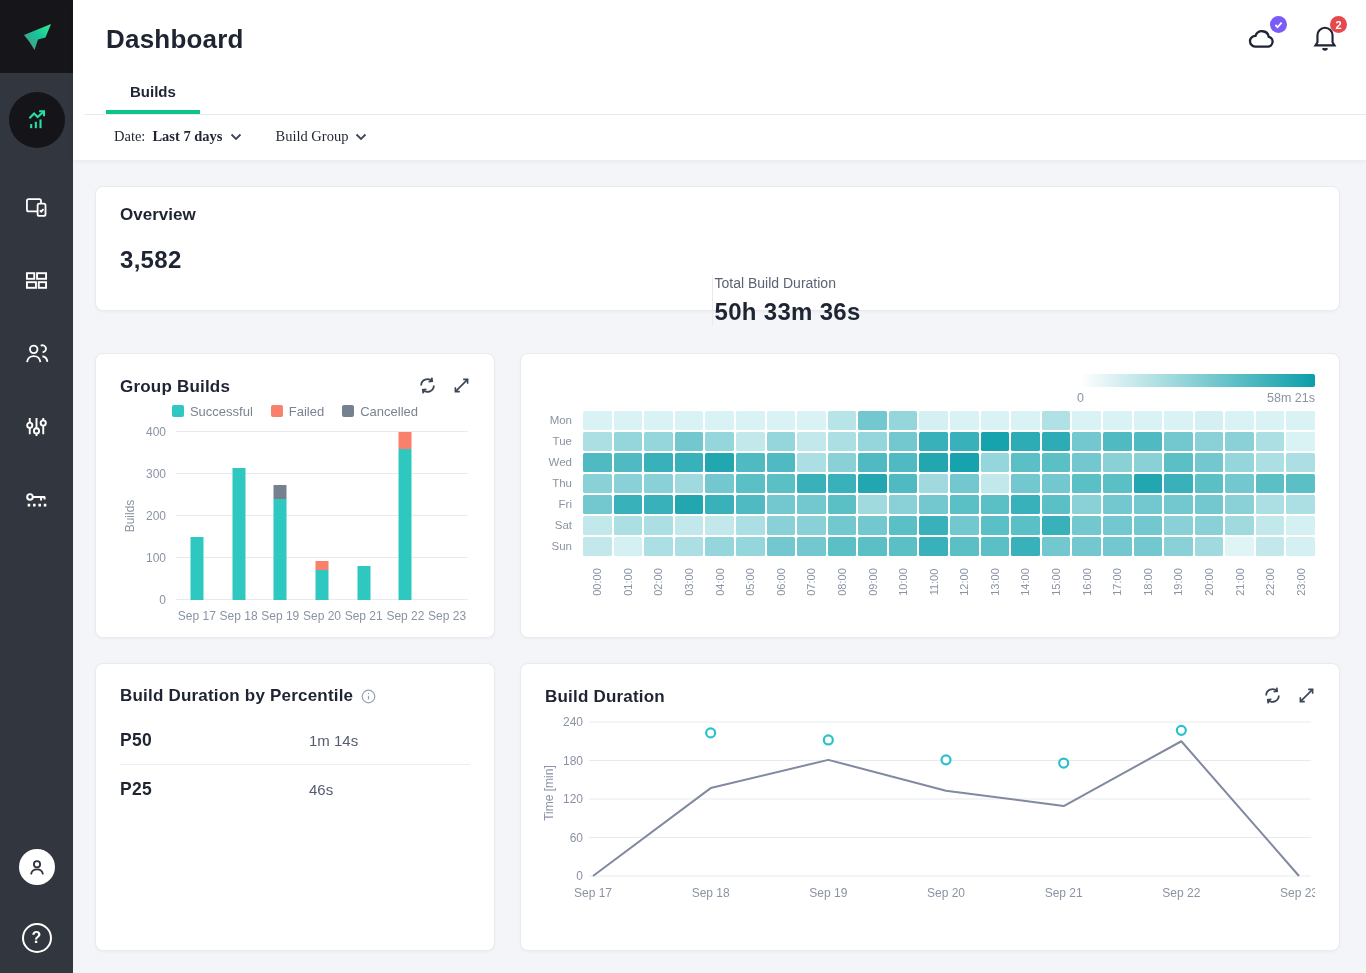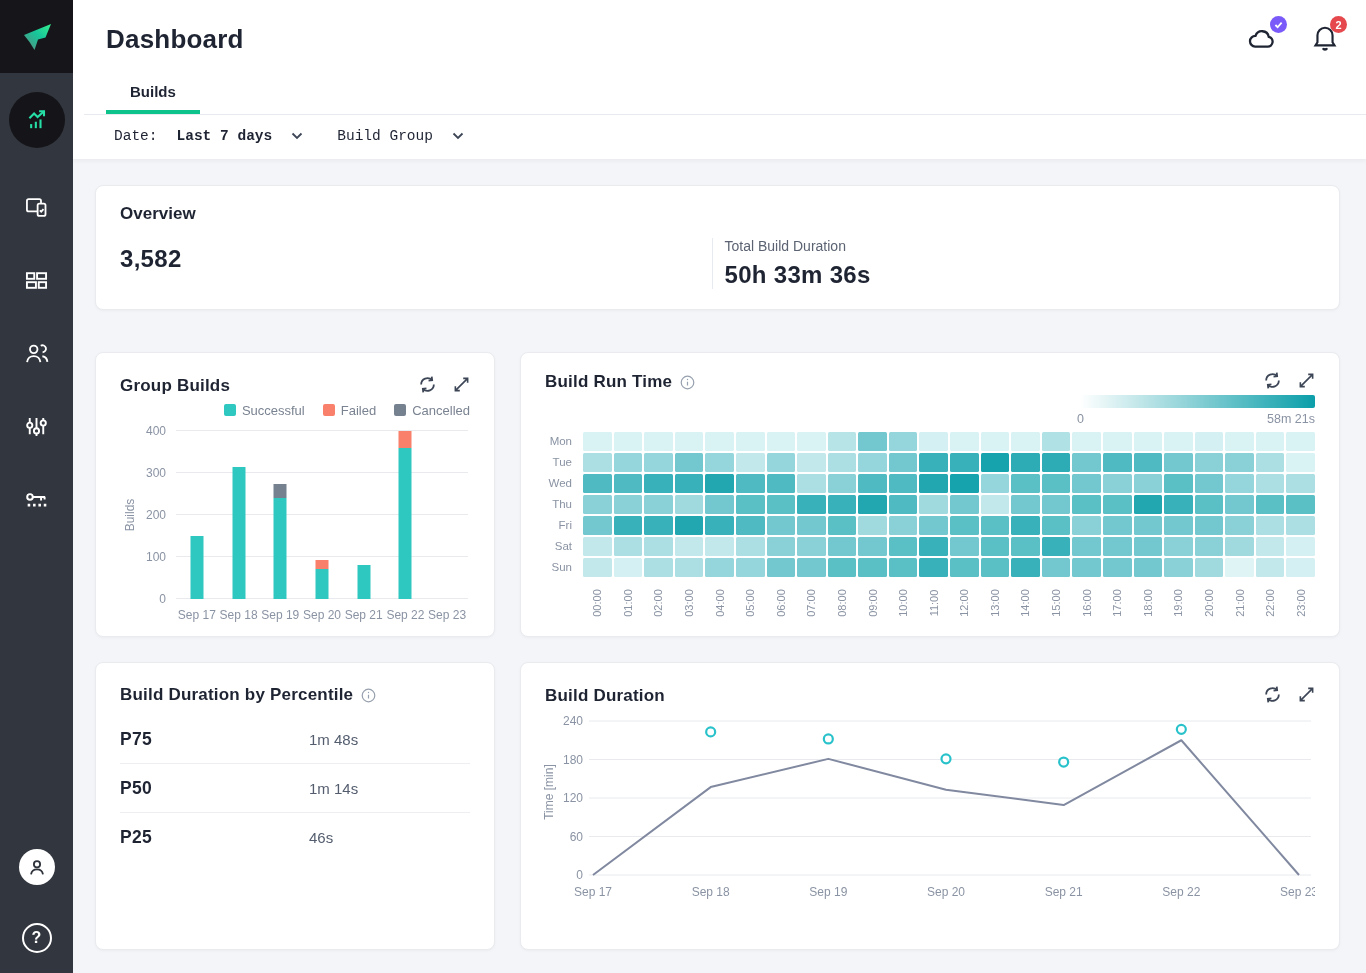--- a/index.html
+++ b/index.html
@@ -31,47 +31,47 @@
     display:flex; align-items:center; justify-content:center; color:#fff; font-size:11px; font-weight:700; }
   .badge.purple { background:var(--badge-purple); }
   .badge.red { background:var(--badge-red); }
 
   .tabs-row { padding:0 26px 0 22px; border-bottom:1px solid #e7eaee; margin-top:4px; }
   .tab { background:none; border:none; cursor:pointer; font-family:inherit; font-size:15px; font-weight:600;
     color:#1f2433; padding:8px 24px 10px 24px; border-bottom:4px solid transparent; }
   .tab.active { border-bottom-color:var(--accent); }
 
   .filters-row { display:flex; gap:34px; padding:13px 26px 15px 30px; align-items:center; }
-  .filter { background:none; border:none; cursor:pointer; font-family:Liberation Mono, monospace; font-size:14.5px; color:#1f2433;
-    display:flex; align-items:center; gap:19px; }
+  .filter { background:none; border:none; cursor:pointer; font-family:Liberation Serif, serif; font-size:14.5px; color:#1f2433;
+    display:flex; align-items:center; gap:7px; }
   .filter strong { font-weight:700; }
 
   
   .content { flex:1; padding:26px 26px 0 22px; overflow:hidden; }
   .card { background:#fff; border:1px solid #e9ebef; border-radius:8px; box-shadow:0 1px 3px rgba(25,30,45,.04); padding:22px 24px; }
   .card-head { display:flex; align-items:center; }
   .card-head h2 { font-size:17px; font-weight:700; letter-spacing:.2px; display:flex; align-items:center; gap:8px; }
   .card-actions { margin-left:auto; display:flex; gap:16px; }
   .card-actions button { background:none; border:none; cursor:pointer; padding:0; color:#3d4656; }
 
   .overview-card { height:125px; margin-bottom:42px; padding-top:18px; }
   .overview-stats { display:flex; margin-top:14px; }
   .stat { width:49.5%; }
-  .stat + .stat { border-left:1px solid #e7eaee; padding-left:12px; width:50.5%; }
+  .stat + .stat { border-left:1px solid #e7eaee; padding-left:2px; width:50.5%;margin-top:36px; }
   .stat-label { font-size:14px; color:#5b6372; }
   .stat-value { font-size:24px; font-weight:700; margin-top:7px; letter-spacing:.3px; }
 
   .row2 { display:flex; gap:25px; margin-bottom:25px; height:285px; }
   .row3 { display:flex; gap:25px; height:288px; }
   .tb-card, .pc-card { width:400px; flex-shrink:0; }
   .hm-card, .bd-card { flex:1; min-width:0; }
   .hm-card { padding:18px 24px 10px 24px; }
 
   
-  .chart-legend { display:flex; justify-content:flex-end; gap:18px; margin-top:4px; height:18px; }
+  .chart-legend { display:flex; justify-content:center; gap:18px; margin-top:4px; height:18px; }
   .legend-item { display:flex; align-items:center; gap:6px; font-size:13px; color:#7a8391; }
   .legend-swatch { width:12px; height:12px; border-radius:2px; }
   .legend-ring { width:10px; height:10px; border-radius:50%; border:2.5px solid #999; background:#fff; }
   .tb-chart { position:relative; height:168px; margin:12px 2px 0 56px; }
   .gridline { position:absolute; left:0; right:0; height:1px; background:#e8eaee; }
   .ytick { position:absolute; right:calc(100% + 10px); transform:translateY(50%); font-size:12px; color:#8a93a3; white-space:nowrap; }
   .xtick { position:absolute; top:calc(100% + 9px); transform:translateX(-50%); font-size:12px; color:#8a93a3; white-space:nowrap; }
   .bar-stack { position:absolute; bottom:0; width:13px; height:100%; display:flex; flex-direction:column; justify-content:flex-end; transform:translateX(-50%); }
   .axis-ylabel { position:absolute; top:0; bottom:0; left:-52px; width:12px; display:flex; align-items:center; justify-content:center; }
   .axis-ylabel span { transform:rotate(-90deg); white-space:nowrap; font-size:12px; color:#8a93a3; }
@@ -317,45 +317,20 @@
               <div class="bar-stack" style="left: 78.5714%;">
                 <div style="height: 10%; background: rgb(249, 128, 106);"></div>
                 <div style="height: 90%; background: rgb(47, 200, 193);"></div>
               </div>
               <div class="xtick" style="left: 92.8571%;">Sep 23</div>
               <div class="bar-stack" style="left: 92.8571%;"></div>
             </div>
         </section>
 
         <section class="card hm-card">
-          <div class="card-head">
-            <h2>
-              <span>Build Run Time</span>
-              <span class="info-icon">
-                <svg width="15" height="15" viewBox="0 0 16 16" fill="none" stroke="#97a0ae" stroke-width="1.3">
-                    <circle cx="8" cy="8" r="6.7"></circle>
-                    <path d="M8 7.2v4"></path>
-                    <circle cx="8" cy="4.8" r="0.7" fill="#97a0ae" stroke="none"></circle>
-                  </svg>
-              </span>
-            </h2>
-            <div class="card-actions">
-              <button>
-                <svg width="19" height="19" viewBox="0 0 18 18" fill="none" stroke="currentColor" stroke-width="1.7">
-                  <path d="M15 9a6 6 0 0 1-10.3 4.2M3 9a6 6 0 0 1 10.3-4.2"></path>
-                  <path d="M13 1.6l.4 3.4-3.4.3M5 16.4l-.4-3.4 3.4-.3"></path>
-                </svg>
-              </button>
-              <button>
-                <svg width="17" height="17" viewBox="0 0 18 18" fill="none" stroke="currentColor" stroke-width="1.7">
-                  <path d="M15.5 2.5l-13 13M10.8 2.5h4.7v4.7M7.2 15.5H2.5v-4.7"></path>
-                </svg>
-              </button>
-            </div>
-          </div>
           <div class="hm-legend">
             <div class="hm-grad" id="hm-grad" style="background: linear-gradient(90deg, rgb(255, 255, 255), rgb(11, 158, 169));"></div>
             <div class="hm-grad-labels">
               <span>0</span>
               <span>58m 21s</span>
             </div>
           </div>
           <div class="hm-grid" id="hm-grid">
               <div class="hm-daylabel">Mon</div>
               <div class="hm-cell" style="background: rgb(217, 242, 244);"></div>
@@ -617,24 +592,20 @@
               <span class="info-icon">
                 <svg width="15" height="15" viewBox="0 0 16 16" fill="none" stroke="#97a0ae" stroke-width="1.3">
                     <circle cx="8" cy="8" r="6.7"></circle>
                     <path d="M8 7.2v4"></path>
                     <circle cx="8" cy="4.8" r="0.7" fill="#97a0ae" stroke="none"></circle>
                   </svg>
               </span>
             </h2>
           </div>
           <div class="pc-rows" id="pc-rows">
-              <div class="p-row">
-                <span class="p-label">P75</span>
-                <span class="p-value">1m 48s</span>
-              </div>
               <div class="p-row">
                 <span class="p-label">P50</span>
                 <span class="p-value">1m 14s</span>
               </div>
               <div class="p-row">
                 <span class="p-label">P25</span>
                 <span class="p-value">46s</span>
               </div>
             </div>
         </section>

